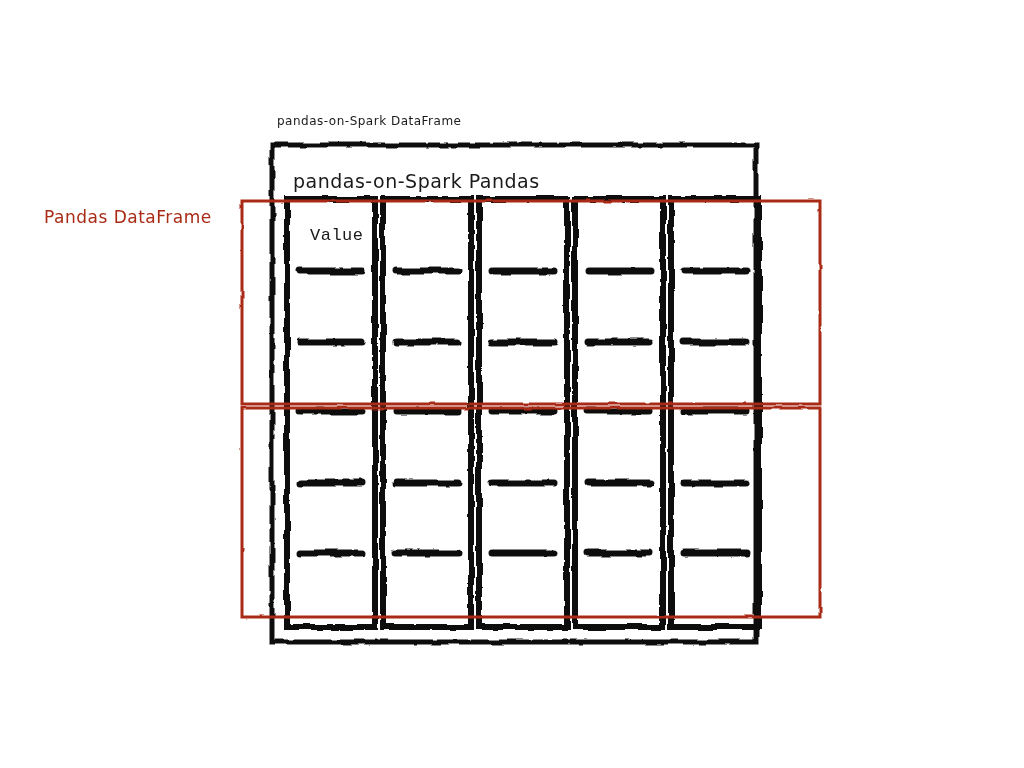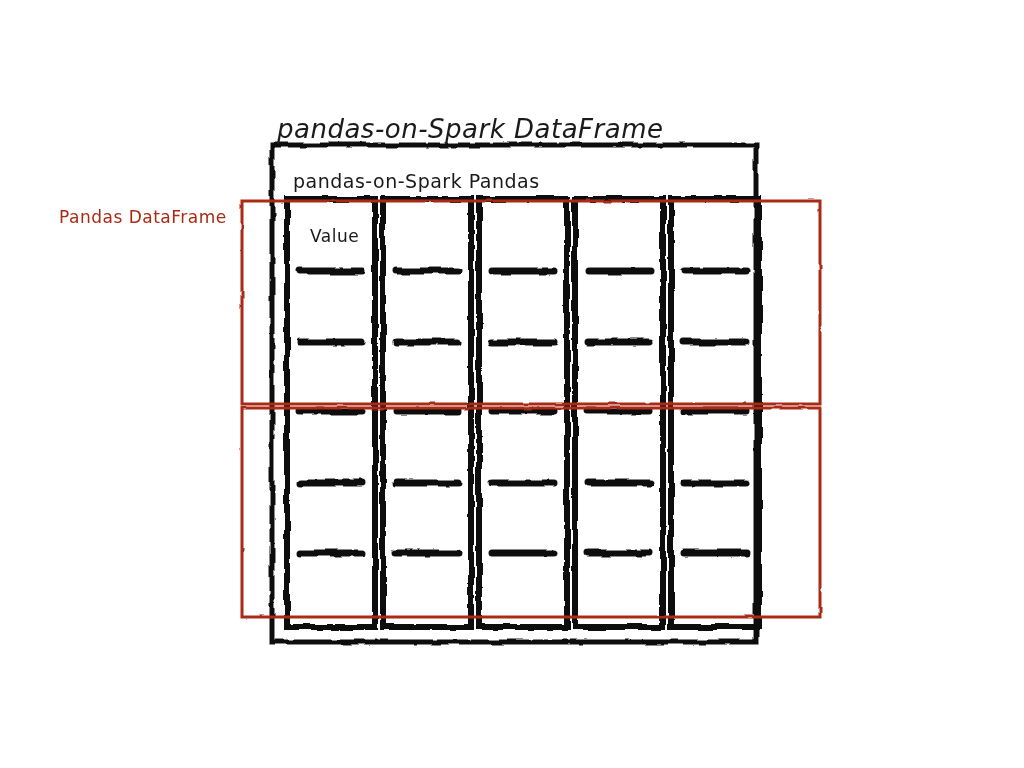--- a/index.html
+++ b/index.html
@@ -26,38 +26,38 @@
   
   .label {
     position: absolute;
     white-space: nowrap;
     font-family: "DejaVu Sans", sans-serif;
     letter-spacing: 0.5px;
   }
   #psdf-label {
     left: 277px;
     top: 114px;
-    font-size: 26px;
+    font-size: 12px;
     color: #1a1a1a;
-    font-style: italic;
   }
   #pss-label {
     left: 293px;
     top: 170px;
     font-size: 19px;
     color: #1a1a1a;
   }
   #value-label {
     left: 310px;
     top: 226px;
     font-size: 17px;
     color: #1a1a1a;
+    font-family: Liberation Mono, monospace;
   }
   #pdf-label {
-    left: 59px;
+    left: 44px;
     top: 207px;
     font-size: 17px;
     color: #a92b15;
   }
 </style>
 </head>
 <body>
 
 <svg id="canvas" viewBox="0 0 1024 768">
   <defs>

